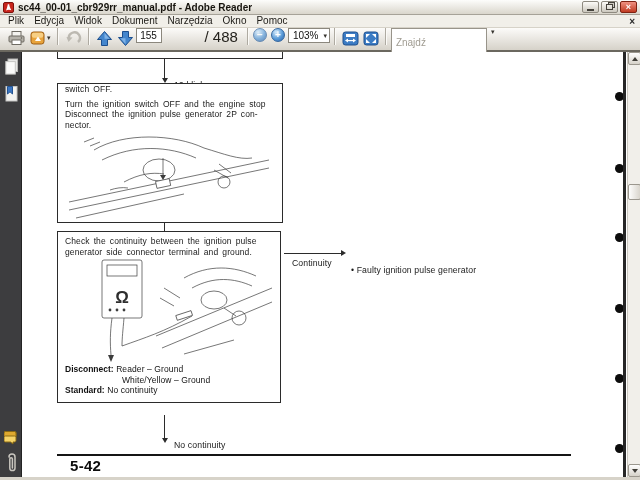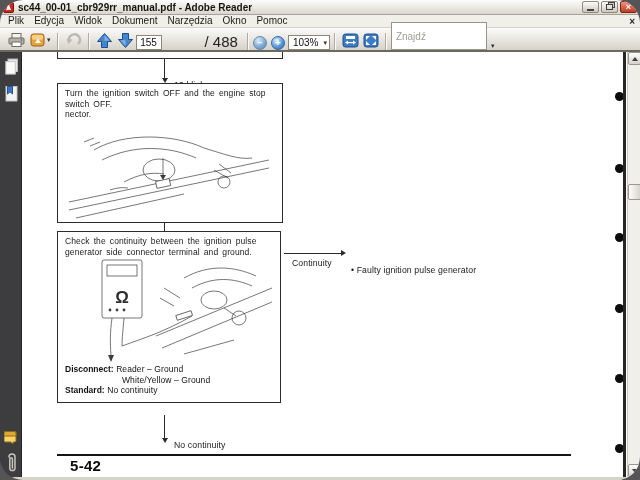--- a/index.html
+++ b/index.html
@@ -1,17 +1,17 @@
 <!DOCTYPE html>
 <html><head>
 <meta charset="utf-8">
 <style>
   html,body{margin:0;padding:0;background:#555;}
   #window{position:relative;width:640px;height:480px;background:#4c1d95;overflow:hidden;
-          font-family:"Liberation Sans",sans-serif;border-radius:23px;-webkit-font-smoothing:antialiased;}
+          font-family:"Liberation Sans",sans-serif;-webkit-font-smoothing:antialiased;}
   
   .titlebar{position:absolute;left:0;top:0;width:640px;height:15px;
     background:linear-gradient(#fdfdfb,#dad6cc);border-bottom:1px solid #a6a298;
     display:flex;align-items:center;padding:0 3px;box-sizing:border-box;}
   .app-icon{width:11px;height:11px;flex:0 0 auto;}
   .title-text{font-size:10px;font-weight:bold;color:#17150f;margin-left:4px;flex:1;
     white-space:nowrap;overflow:hidden;}
   .win-buttons{display:flex;gap:2px;flex:0 0 auto;}
   .wbtn{width:17px;height:12px;border:1px solid #8e8a80;border-radius:2px;
     background:linear-gradient(#fcfbf8,#cdc9bf);display:flex;align-items:center;
@@ -23,21 +23,21 @@
     color:#fff;font-size:9px;font-weight:bold;line-height:9px;}
   
   .menubar{position:absolute;left:0;top:15px;width:640px;height:13px;background:#f1efe9;
     border-bottom:1px solid #d6d2c8;display:flex;align-items:center;padding-left:3px;
     box-sizing:border-box;font-size:10px;color:#1c1a16;}
   .menu-item{padding:0 5px;line-height:12px;}
   .menu-close{position:absolute;right:5px;top:1px;font-size:10px;font-weight:bold;color:#2a2a2a;line-height:11px;}
   
   .toolbar{position:absolute;left:0;top:28px;width:640px;height:24px;
     background:linear-gradient(#fcfbf9,#d6d2c9);border-bottom:2px solid #6b685f;
-    display:flex;align-items:flex-end;padding-left:5px;box-sizing:border-box;}
+    display:flex;align-items:flex-start;padding-left:5px;box-sizing:border-box;}
   .tsep{width:1px;height:17px;background:#aeaaa1;border-right:1px solid #fbfaf7;margin:0 4px;flex:0 0 auto;}
   .tbtn{height:20px;display:flex;align-items:center;justify-content:center;padding:0 2px;flex:0 0 auto;}
   .drop{font-size:7px;color:#35332d;margin-left:1px;}
   .page-input{width:24px;height:13px;font-size:10px;font-family:"Liberation Sans",sans-serif;
     text-align:center;border:1px solid #8b877d;background:#fff;padding:0;color:#111;}
   .page-total{font-size:15px;color:#24221d;margin:0 5px 0 4px;white-space:pre;padding-left:39px;}
   .orb{width:14px;height:14px;border-radius:50%;border:1px solid #35679f;color:#fff;
     font-size:10px;font-weight:bold;line-height:12px;text-align:center;box-sizing:border-box;
     background:radial-gradient(circle at 35% 28%,#d6ebfb,#5a9bd8 55%,#2a62a8);}
   .orb.dim{opacity:.72;}
@@ -215,22 +215,23 @@
 
     <div class="fbox" style="left:35px;top:-18px;width:226px;height:25px;">
       <div class="btext" style="padding-top:7px;">MIL blinks.</div>
     </div>
 
     <div class="vline" style="left:142px;top:7px;height:20px;"></div>
     <div class="ahead-down" style="left:140px;top:26px;"></div>
     <span class="lbl" style="left:152px;top:12px;">19 blinks</span>
 
     <div class="fbox" style="left:35px;top:31px;width:226px;height:140px;">
+      <div class="btext" style="padding-top:0;">switch OFF.</div>
       <div class="btext">Turn the ignition switch OFF and the engine stop</div>
-      <div class="btext" style="padding-top:0;">switch OFF.</div>
+      <div class="btext" style="padding-top:0;">Disconnect the ignition pulse generator 2P con-</div>
       <div class="btext" style="padding-top:0;">nector.</div>
       <svg style="position:absolute;left:6px;top:46px;" width="212" height="90" viewBox="0 0 212 90">
         <g fill="none" stroke="#3c3c3c" stroke-width="0.7">
           <path d="M5,72 L205,30"></path>
             <path d="M5,80 L205,38"></path>
             <path d="M12,88 L120,64"></path>
           <path d="M30,20 C60,2 110,4 140,18"></path>
             <path d="M140,18 C160,24 175,30 188,28"></path>
           <path d="M38,30 C70,14 105,16 132,28"></path>
           <ellipse cx="95" cy="40" rx="16" ry="11"></ellipse>

